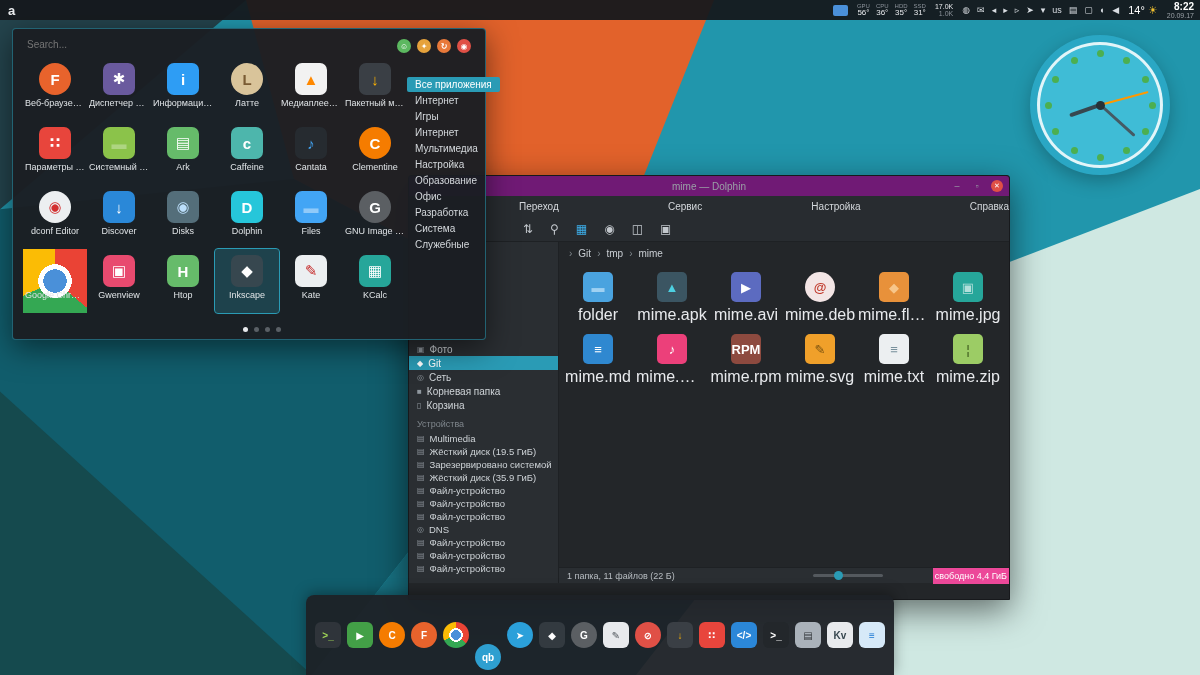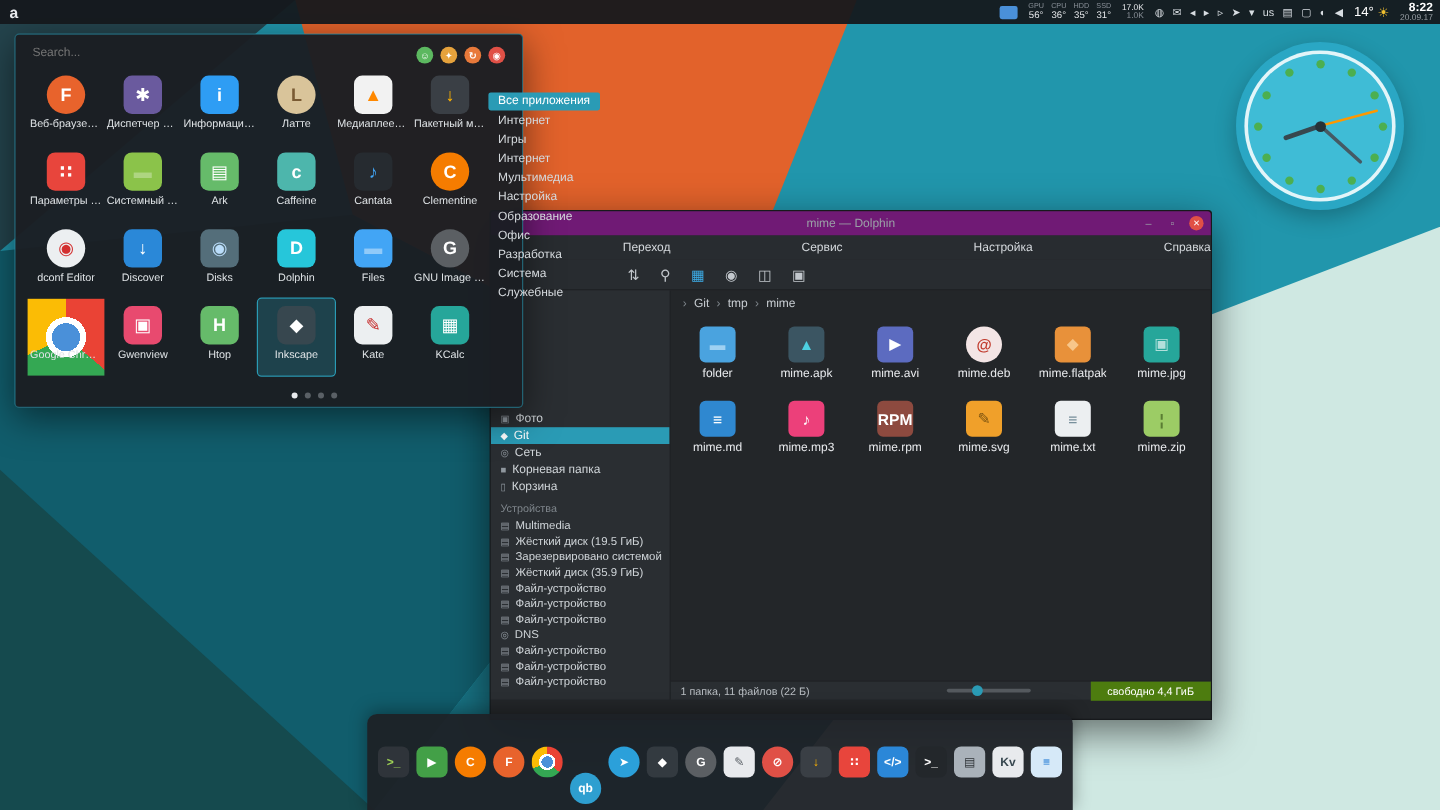--- a/index.html
+++ b/index.html
@@ -33,21 +33,21 @@
   .tray { display:flex; align-items:center; gap:7px; }
   .tray-icon { font-size:9px; color:#d8dde2; cursor:default; }
   .weather { display:flex; align-items:center; gap:3px; }
   .weather-temp { font-size:11px; color:#fff; }
   .weather-icon { font-size:11px; color:#f0c030; }
   .clock-block { text-align:right; line-height:1.1; }
   .clock-time { font-size:10px; font-weight:bold; color:#fff; }
   .clock-date { font-size:7px; color:#9aa0a6; }
 
   
-  .launcher { position:absolute; left:12px; top:28px; width:424px; height:312px; z-index:30;
+  .launcher { position:absolute; left:12px; top:28px; width:474px; height:312px; z-index:30;
               background:rgba(27,30,35,0.97); border:1px solid rgba(42,155,181,.55); border-radius:4px;
               box-shadow:0 8px 30px rgba(0,0,0,.5); color:#e8eaed; }
   .launcher-header { display:flex; align-items:flex-start; justify-content:space-between; padding:10px 14px 0 14px; }
   .search-input { background:transparent; border:none; outline:none; color:#8a9199; font-size:10px; width:160px;
                   font-family:inherit; }
   .session-buttons { display:flex; gap:6px; }
   .session-btn { width:14px; height:14px; border-radius:50%; font-size:8px; cursor:pointer; }
   .launcher-body { display:flex; padding:0 10px; }
   .app-grid { display:grid; grid-template-columns:repeat(6,64px); grid-auto-rows:64px; margin-top:4px; }
   .app-cell { display:flex; flex-direction:column; align-items:center; padding-top:6px; gap:3px; cursor:pointer; }
@@ -93,29 +93,29 @@
   .devices-header { font-size:9px; color:#7f868c; padding:7px 8px 3px 8px; }
   .device-item { height:13px; font-size:9.5px; }
   .main-col { flex:1; display:flex; flex-direction:column; min-width:0; }
   .breadcrumb-bar { height:22px; display:flex; align-items:center; padding-left:4px; }
   .crumb { font-size:10px; color:#c8cdd2; cursor:pointer; display:flex; align-items:center; }
   .crumb::before { content:"›"; color:#7f868c; margin:0 6px; }
   .files-grid { flex:1; display:grid; grid-template-columns:repeat(6,74px); grid-auto-rows:62px;
                 align-content:start; padding:8px 2px; }
   .file-item { display:flex; flex-direction:column; align-items:center; gap:4px; cursor:pointer; }
   .file-icon { width:30px; height:30px; border-radius:5px; font-size:13px; }
-  .file-label { font-size:10px; color:#e8eaed; max-width:72px; white-space:nowrap; overflow:hidden;
+  .file-label { font-size:16px; color:#e8eaed; max-width:72px; white-space:nowrap; overflow:hidden;
                 text-overflow:ellipsis; }
   .statusbar { height:16px; background:#2a2e32; border-top:1px solid #1e2124; display:flex; align-items:center; }
   .status-text { font-size:9px; color:#b8bdc2; padding-left:8px; }
   .zoom-slider { width:70px; height:3px; background:#54595e; border-radius:2px; position:relative;
                  margin-left:auto; margin-right:50px; cursor:pointer; }
   .zoom-knob { position:absolute; left:30%; top:-3px; width:9px; height:9px; border-radius:50%; background:#2a9bb5; }
-  .free-badge { height:16px; background:#4d7c0f; color:#fff; font-size:9px; display:flex; align-items:center;
-                padding:0 14px; }
+  .free-badge { height:16px; background:#ec4899; color:#fff; font-size:9px; display:flex; align-items:center;
+                padding:0 2px; }
 
   
   .clock-widget { position:absolute; left:1030px; top:35px; width:140px; height:140px; z-index:10; }
   .clock-outer { position:absolute; inset:0; border-radius:50%; background:#2aa7c4;
                  box-shadow:0 6px 18px rgba(0,0,0,.25); }
   .clock-face { position:absolute; inset:7px; border-radius:50%; background:#3fbcd6;
                 border:3px solid rgba(255,255,255,.85); }
   .clock-dot { position:absolute; width:7px; height:7px; border-radius:50%; background:#4caf50; }
   .hand { position:absolute; left:50%; bottom:50%; transform-origin:50% 100%; border-radius:2px; }
   .hand-hour { width:4px; height:32px; margin-left:-2px; background:#37474f; transform:rotate(251deg); }

